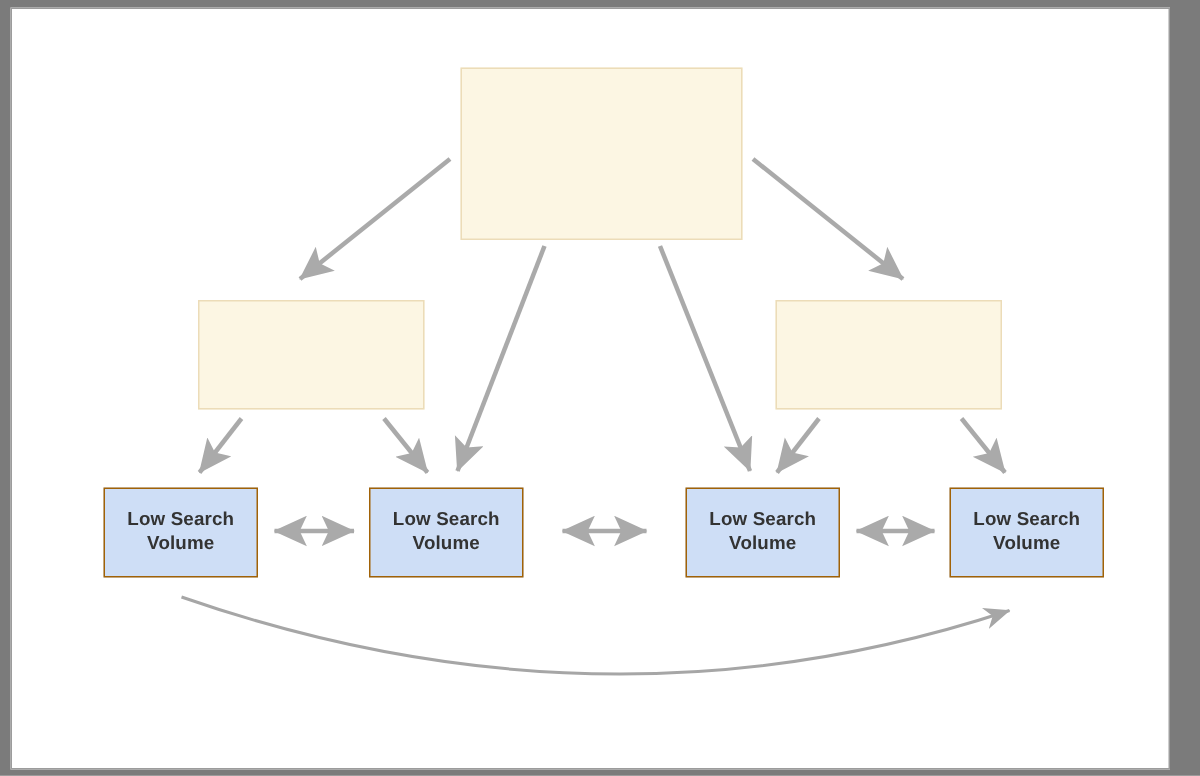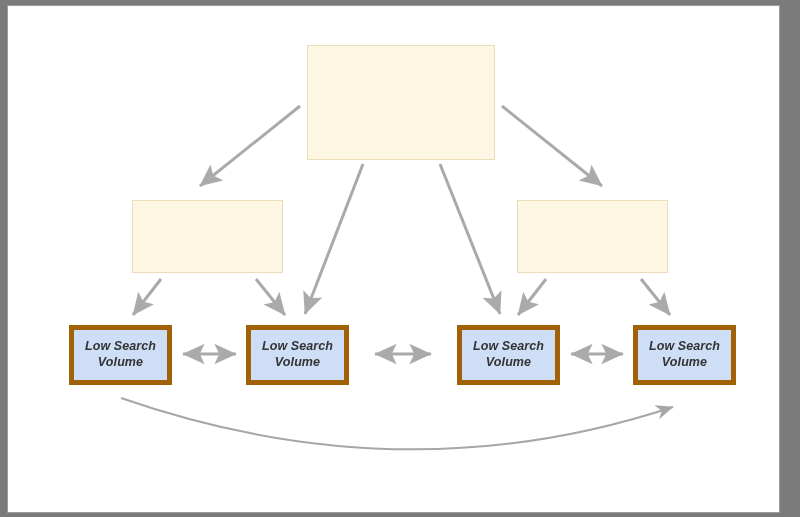--- a/index.html
+++ b/index.html
@@ -41,26 +41,25 @@
     justify-content: center;
     text-align: center;
     line-height: 1.25;
   }
   .node-cream {
     background: #fcf6e3;
     border: 1px solid #ecdcb8;
   }
   .node-blue {
     background: #cedef6;
-    border: 5px solid #a16207;
+    border: 1px solid #a16207;
     color: #333333;
     font-size: 12.5px;
     font-weight: bold;
     letter-spacing: 0.1px;
-    font-style: italic;
   }
   .node-label {
     display: block;
     padding: 0 6px;
   }
 </style>
 </head>
 <body>
 
 <div id="canvas">

